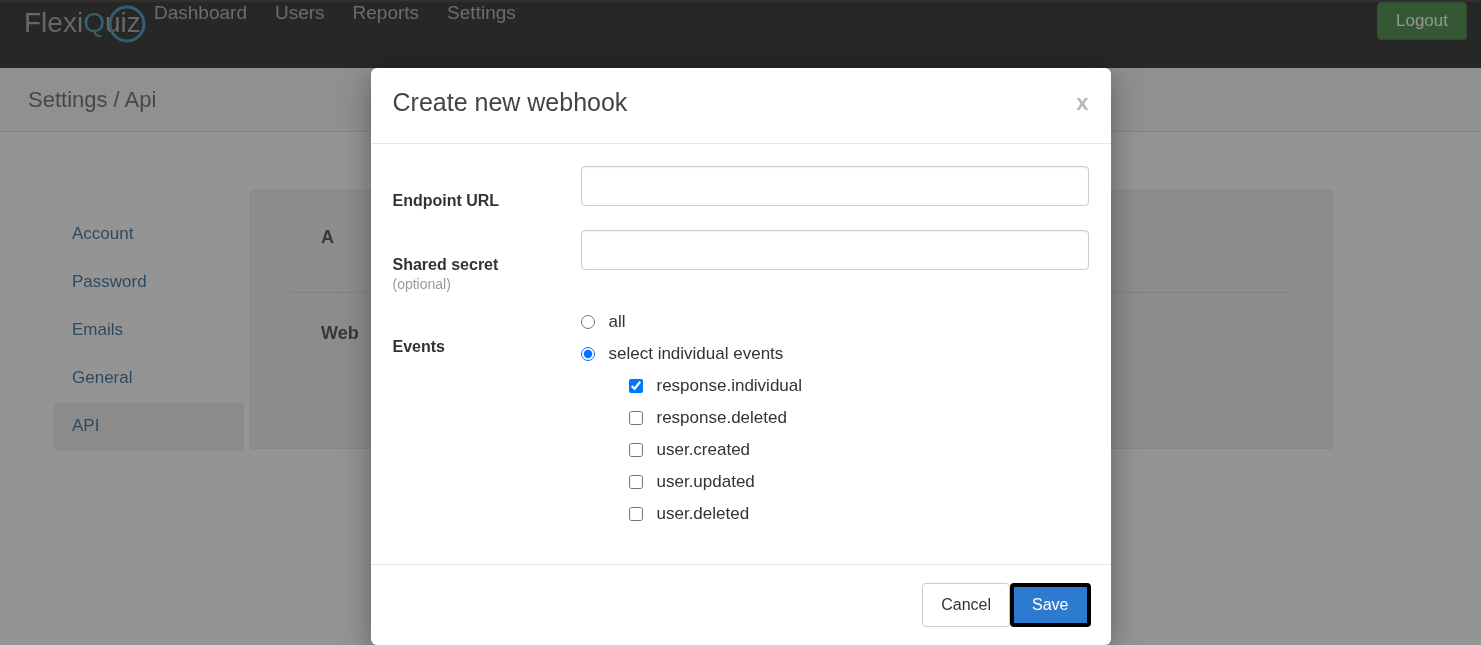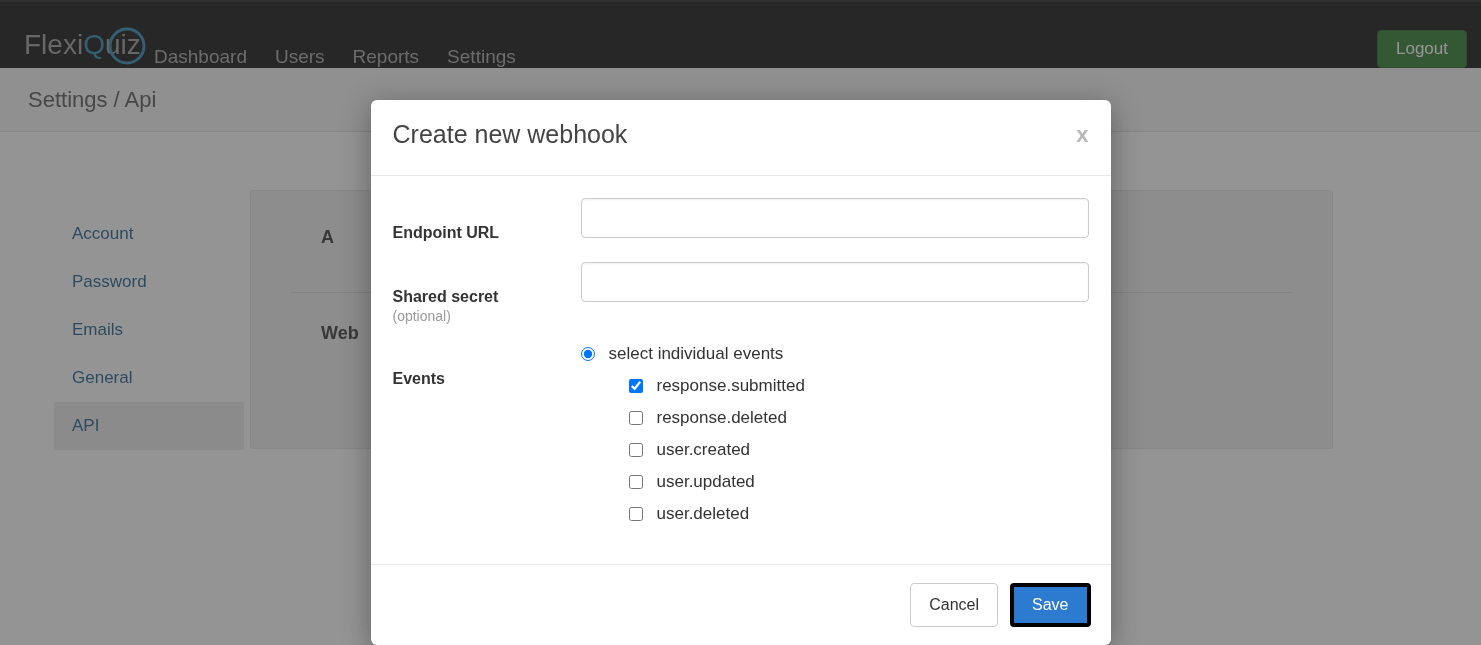--- a/index.html
+++ b/index.html
@@ -1,19 +1,19 @@
 <!DOCTYPE html>
 <html><head>
 <meta charset="utf-8">
 <style>
   * { box-sizing: border-box; margin: 0; padding: 0; }
   html, body { width: 1481px; height: 645px; font-family: "Helvetica Neue", Helvetica, Arial, sans-serif; font-size: 15px; color: #333; background: #fff; overflow: hidden; }
 
   
-  .navbar { height: 68px; background: #0e0e0e; display: flex; align-items: flex-end; padding: 0 14px 0 24px; border-top: 2px solid #222; }
+  .navbar { height: 68px; background: #0e0e0e; display: flex; align-items: flex-start; padding: 0 14px 0 24px; border-top: 2px solid #222; }
   .logo { position: relative; }
   .logo svg { display: block; }
   .nav-links { display: flex; gap: 28px; }
   .nav-link { color: #a6a6a6; font-size: 19px; cursor: pointer; }
   .nav-right { margin-left: auto; }
   .btn-logout { background: #2c7a2c; color: #fff; border: 1px solid #245f24; padding: 8px 18px; font-size: 17px; border-radius: 4px; cursor: pointer; }
 
   
   .breadcrumb { height: 64px; background: #f5f5f5; border-bottom: 1px solid #ddd; display: flex; align-items: center; padding-left: 28px; font-size: 22px; color: #555; }
 
@@ -39,21 +39,21 @@
   .form-row { display: flex; margin-bottom: 20px; }
   .form-label { width: 188px; padding-top: 6px; font-weight: 700; color: #333; font-size: 16px; margin-top: 20px; }
   .form-label .optional { display: block; font-weight: 400; color: #9a9a9a; font-size: 14px; margin-top: 2px; }
   .form-control { flex: 1; }
   .text-input { width: 100%; height: 40px; border: 1px solid #ccc; border-radius: 4px; box-shadow: inset 0 1px 2px rgba(0,0,0,0.06); padding: 6px 10px; font-size: 15px; }
   .radio-line, .check-line { display: flex; align-items: center; gap: 14px; margin-bottom: 12px; font-size: 17px; color: #333; }
   .check-list { margin-left: 48px; margin-top: 10px; }
   .check-line { font-size: 17px; }
   input[type="radio"], input[type="checkbox"] { width: 14px; height: 14px; cursor: pointer; }
 
-  .modal-footer { border-top: 1px solid #e7e7e7; padding: 18px 20px; display: flex; justify-content: flex-end; gap: 12px; }
+  .modal-footer { border-top: 1px solid #e7e7e7; padding: 18px 20px; display: flex; justify-content: flex-end; }
   .btn { padding: 9px 18px; font-size: 16px; border-radius: 4px; cursor: pointer; }
   .btn-default { background: #fff; color: #333; border: 1px solid #ccc; }
   .btn-primary { background: #2d7bd0; color: #fff; border: 4px solid #000000; }
 </style>
 </head>
 <body>
 
 <div class="navbar">
   <div class="logo">
     <svg width="130" height="44" viewBox="0 0 130 44">
@@ -118,27 +118,31 @@
         </div>
         <div class="form-control">
           <input type="text" class="text-input" value="" style="">
         </div>
       </div>
 
       <div class="form-row" style="margin-bottom:0;">
         <div class="form-label">Events</div>
         <div class="form-control">
           <label class="radio-line">
+            <input type="radio" name="evmode" style="">
+            <span>all</span>
+          </label>
+          <label class="radio-line">
             <input type="radio" name="evmode" checked="" style="">
             <span>select individual events</span>
           </label>
           <div class="check-list">
             <label class="check-line">
               <input type="checkbox" checked="" style="">
-              <span>response.submitted</span>
+              <span>response.individual</span>
             </label>
             <label class="check-line">
               <input type="checkbox" style="">
               <span>response.deleted</span>
             </label>
             <label class="check-line">
               <input type="checkbox" style="">
               <span>user.created</span>
             </label>
             <label class="check-line">

